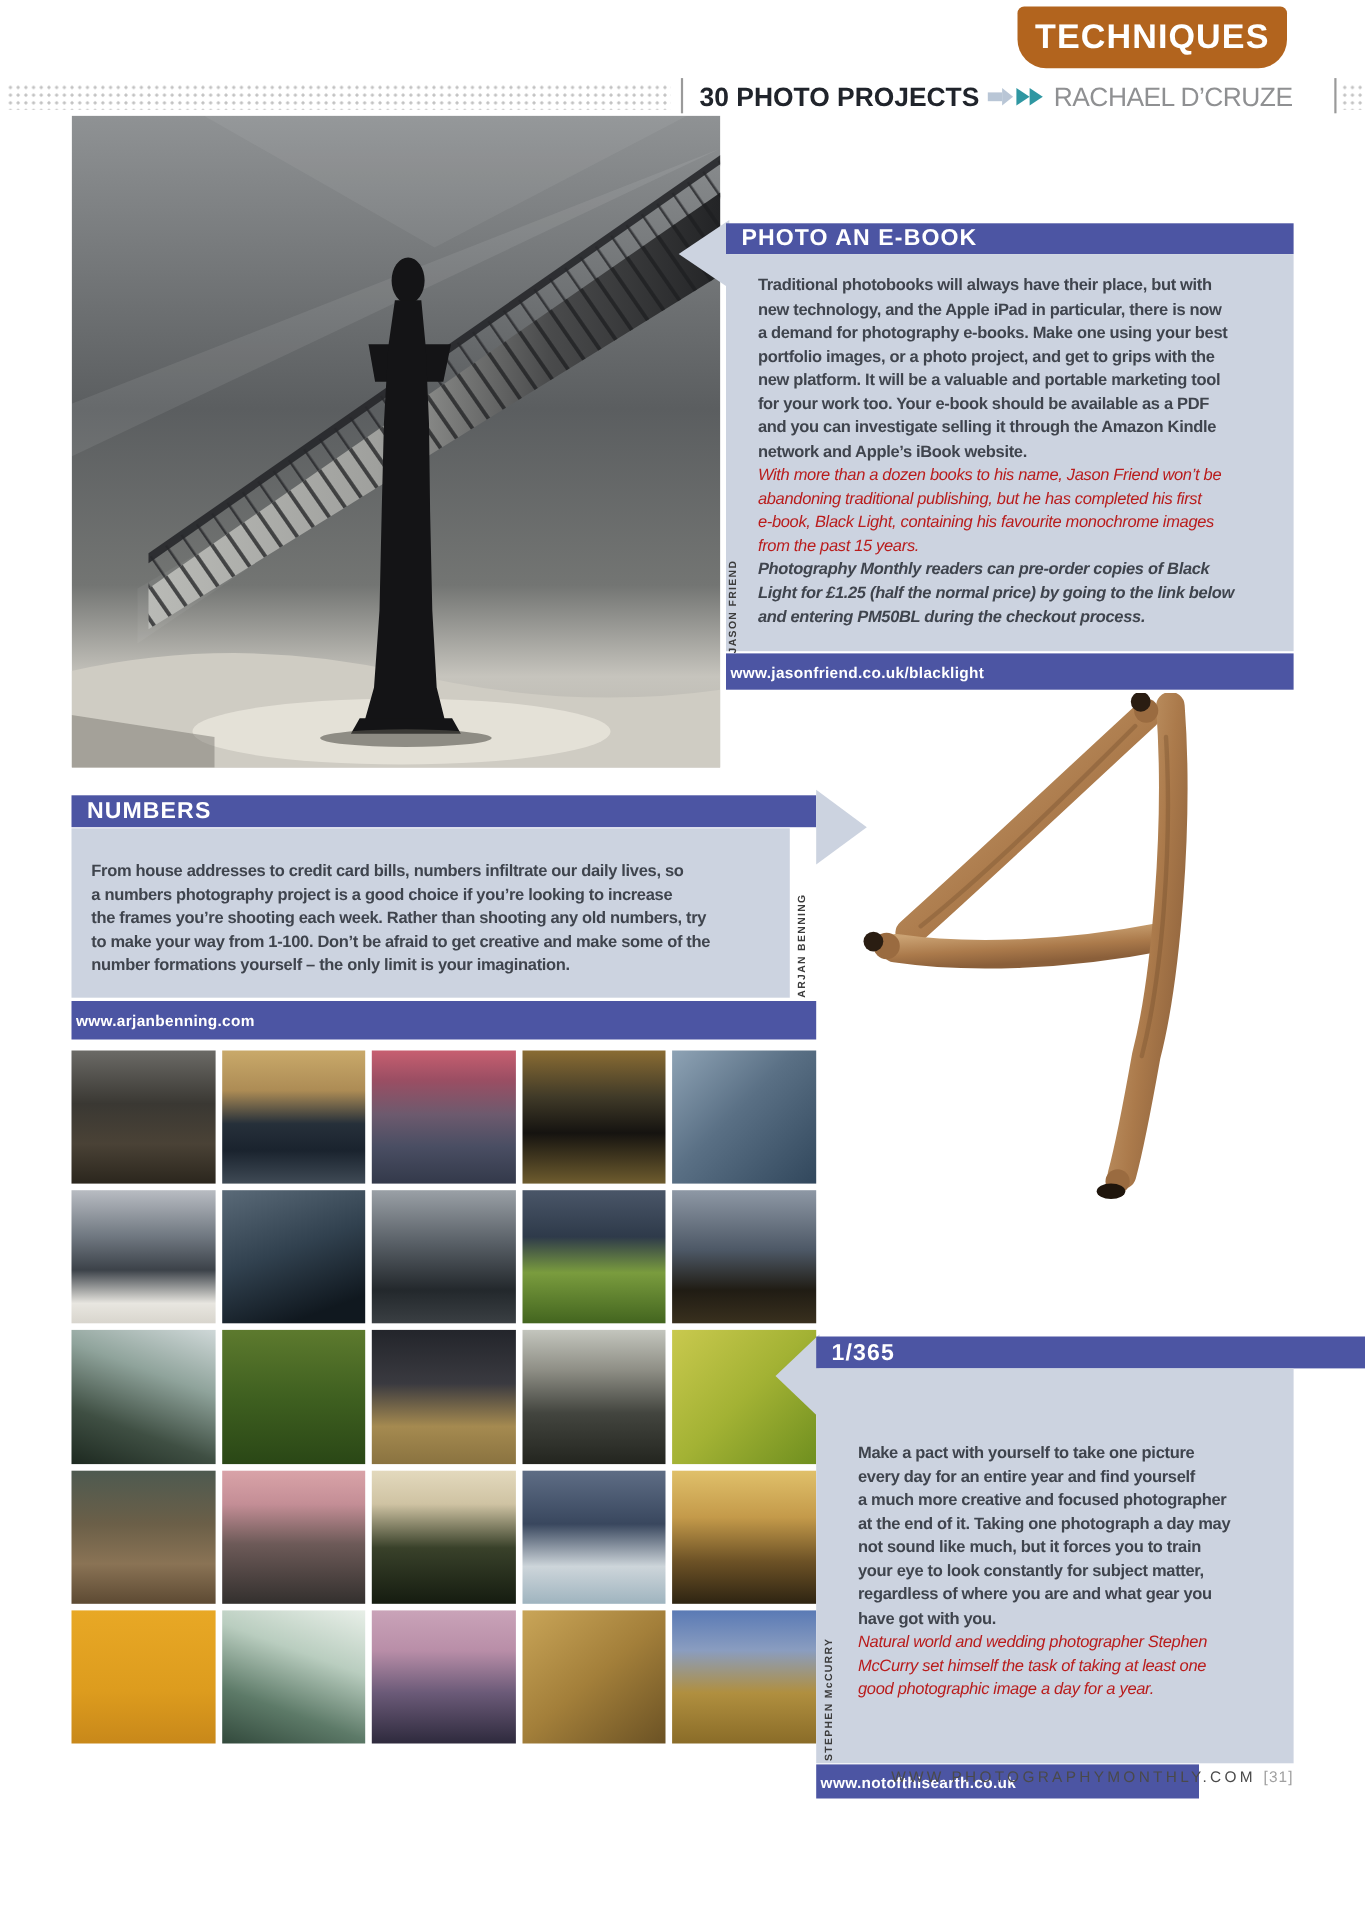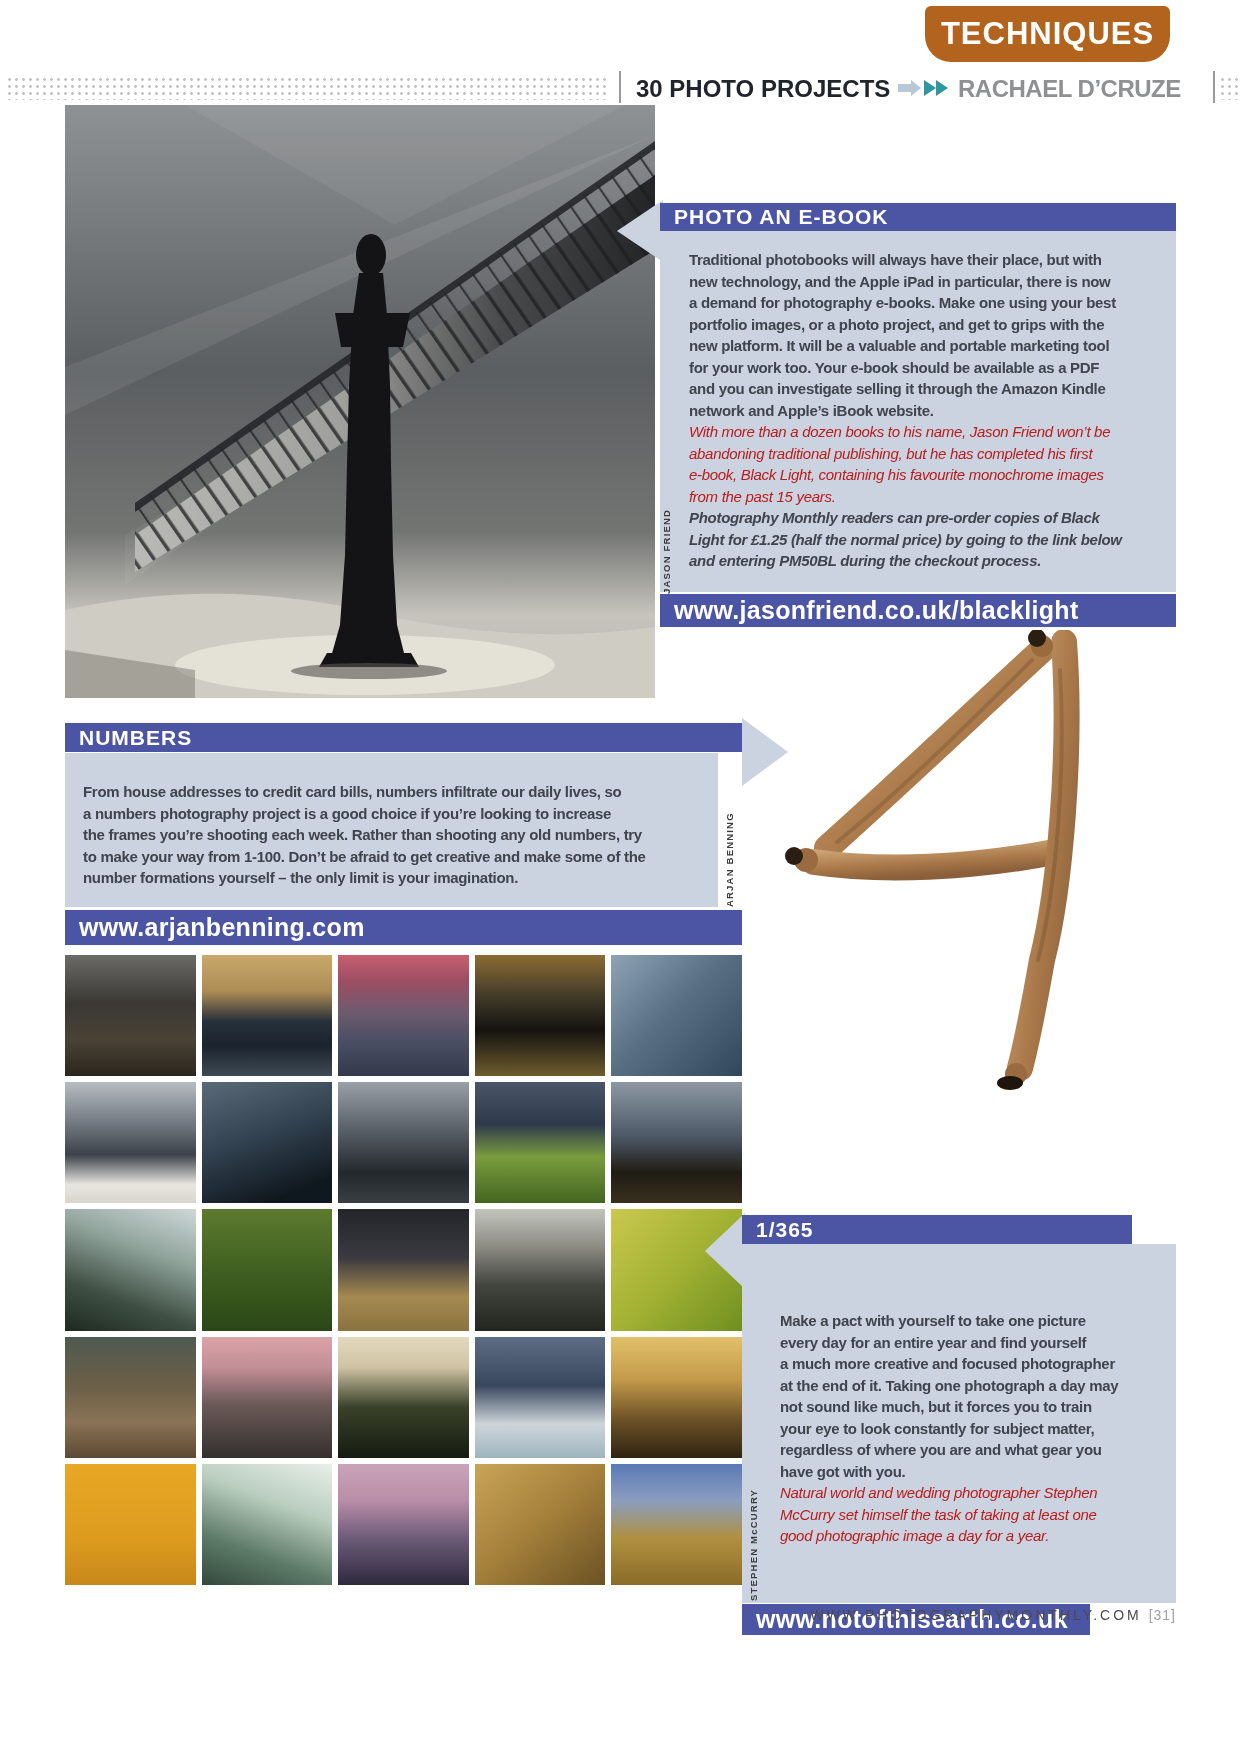--- a/index.html
+++ b/index.html
@@ -22,41 +22,41 @@
     background-size:7px 7px;
   }
   .dots.left{left:6px;width:604px;}
   .dots.right{left:1219px;width:22px;}
   .vrule{position:absolute;top:-3px;width:2px;height:32px;background:#9a9a9a;}
   .kicker-title{
     position:absolute;left:636px;top:1px;font-size:24px;font-weight:bold;
     color:#20242b;letter-spacing:0px;white-space:nowrap;
   }
   .kicker-author{
-    position:absolute;left:958px;top:1px;font-size:24px;font-weight:bold;
+    position:absolute;left:958px;top:1px;font-size:24px;font-weight:normal;
     color:#8f9092;letter-spacing:-0.5px;white-space:nowrap;
   }
   .kick-arrows{position:absolute;left:898px;top:6px;height:16px;}
   .arr-silver{position:absolute;left:0;top:4px;width:13px;height:8px;background:var(--silver);}
   .arr-silver-head{position:absolute;left:13px;top:0;width:0;height:0;
     border-left:10px solid var(--silver);border-top:8px solid transparent;border-bottom:8px solid transparent;}
   .arr-teal1{position:absolute;left:26px;top:0;width:0;height:0;
     border-left:12px solid var(--teal);border-top:8px solid transparent;border-bottom:8px solid transparent;}
   .arr-teal2{position:absolute;left:38px;top:0;width:0;height:0;
     border-left:12px solid var(--teal);border-top:8px solid transparent;border-bottom:8px solid transparent;}
   
   .hbar{
     position:absolute;background:var(--purple);color:#fff;font-weight:bold;
     font-size:21px;letter-spacing:1px;display:flex;align-items:center;
     padding-left:14px;box-sizing:border-box;
   }
   .linkbar{
     position:absolute;background:var(--purple);color:#fff;font-weight:bold;
-    font-size:25px;letter-spacing:.3px;display:flex;align-items:center;
-    padding-left:14px;box-sizing:border-box;
+    font-size:14px;letter-spacing:.3px;display:flex;align-items:center;
+    padding-left:4px;box-sizing:border-box;
   }
   .panel{position:absolute;background:var(--panel);box-sizing:border-box;}
   .body-txt{
     white-space:pre-line;color:#3f444d;font-size:15px;font-weight:bold;
     line-height:21.5px;letter-spacing:-0.3px;
   }
   .body-txt.it{font-style:italic;font-weight:normal;color:#b91c1c;}
   .body-txt.bit{font-style:italic;font-weight:bold;}
   .arrow-left{position:absolute;width:0;height:0;border-style:solid;border-color:transparent;}
   .credit{
@@ -237,21 +237,21 @@
       <div class="grid-cell" style="background: linear-gradient(rgb(94, 109, 133) 0%, rgb(57, 71, 94) 40%, rgb(205, 213, 218) 72%, rgb(159, 180, 191) 100%);"></div>
       <div class="grid-cell" style="background: linear-gradient(rgb(224, 192, 106) 0%, rgb(196, 154, 74) 35%, rgb(109, 82, 38) 68%, rgb(46, 36, 18) 100%);"></div>
       <div class="grid-cell" style="background: linear-gradient(rgb(232, 168, 37) 0%, rgb(221, 156, 30) 60%, rgb(200, 136, 26) 100%);"></div>
       <div class="grid-cell" style="background: linear-gradient(200deg, rgb(232, 239, 232) 0%, rgb(185, 205, 191) 35%, rgb(93, 122, 104) 70%, rgb(50, 73, 60) 100%);"></div>
       <div class="grid-cell" style="background: linear-gradient(rgb(201, 163, 184) 0%, rgb(185, 142, 168) 30%, rgb(107, 90, 120) 62%, rgb(46, 42, 61) 100%);"></div>
       <div class="grid-cell" style="background: linear-gradient(140deg, rgb(201, 165, 88) 0%, rgb(163, 127, 58) 50%, rgb(107, 82, 36) 100%);"></div>
       <div class="grid-cell" style="background: linear-gradient(rgb(90, 122, 181) 0%, rgb(138, 157, 192) 30%, rgb(176, 143, 63) 62%, rgb(138, 108, 40) 100%);"></div>
     </div>
 
   <div class="arrow-left" style="left:702px;top:1213px;border-right:40px solid var(--panel);border-top:38px solid transparent;border-bottom:38px solid transparent;"></div>
-  <div class="hbar" style="left:742px;top:1215px;width:390px;height:29px;">
+  <div class="hbar" style="left:742px;top:1215px;width:499px;height:29px;">
     <span>1/365</span>
   </div>
   <div class="panel" style="left:742px;top:1244px;width:434px;height:359px;padding:66px 8px 0 38px;">
     <div class="body-txt">Make a pact with yourself to take one picture
 every day for an entire year and find yourself
 a much more creative and focused photographer
 at the end of it. Taking one photograph a day may
 not sound like much, but it forces you to train
 your eye to look constantly for subject matter,
 regardless of where you are and what gear you

